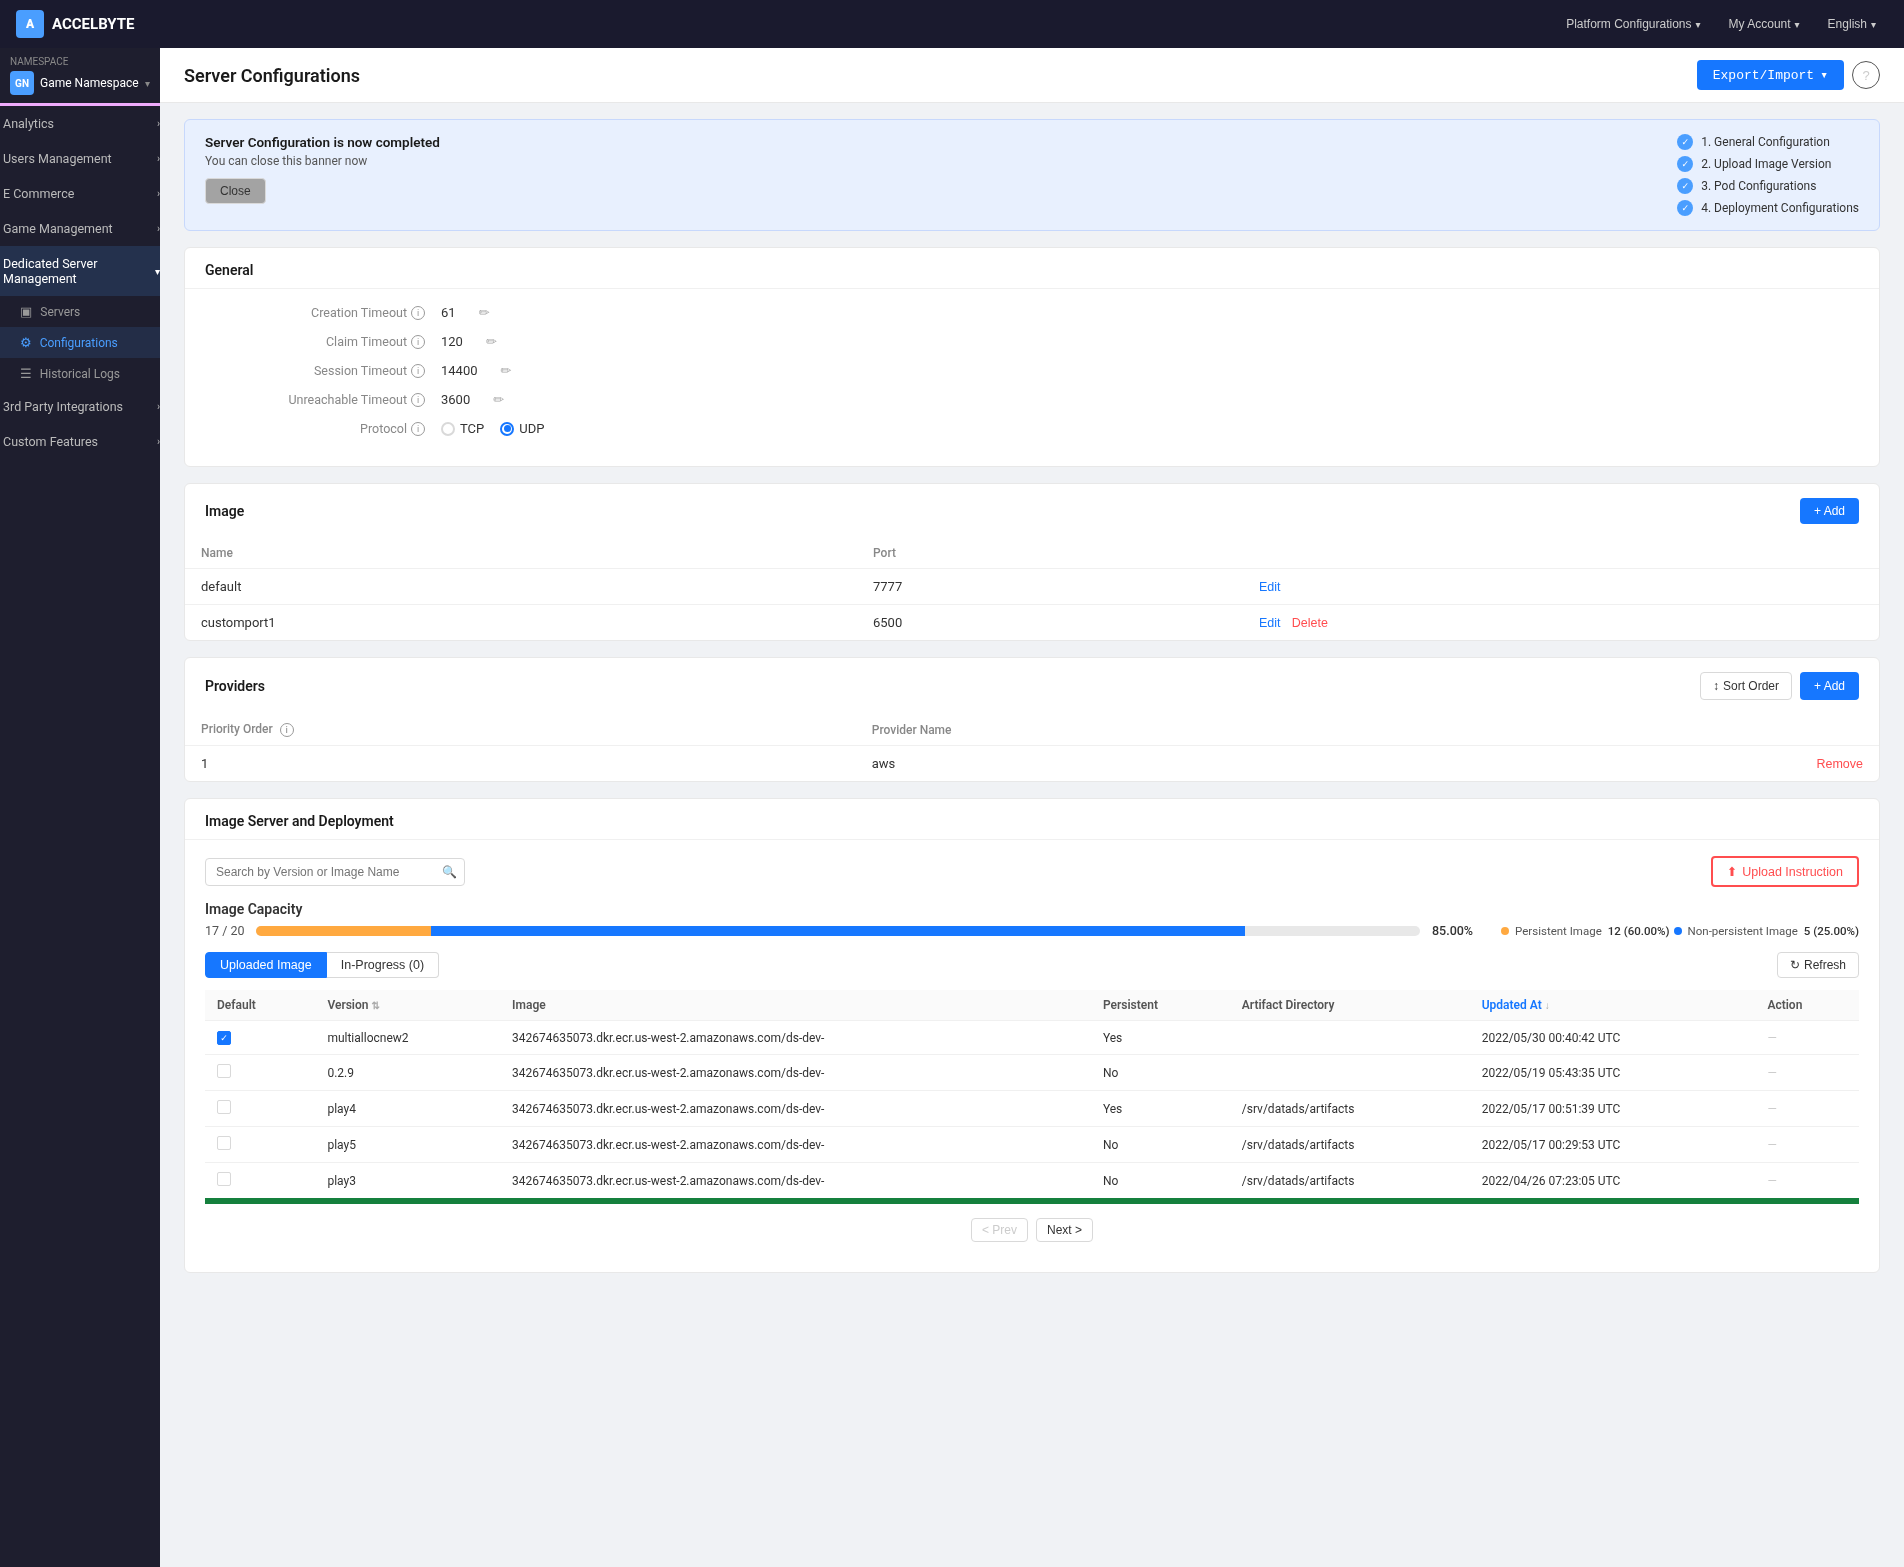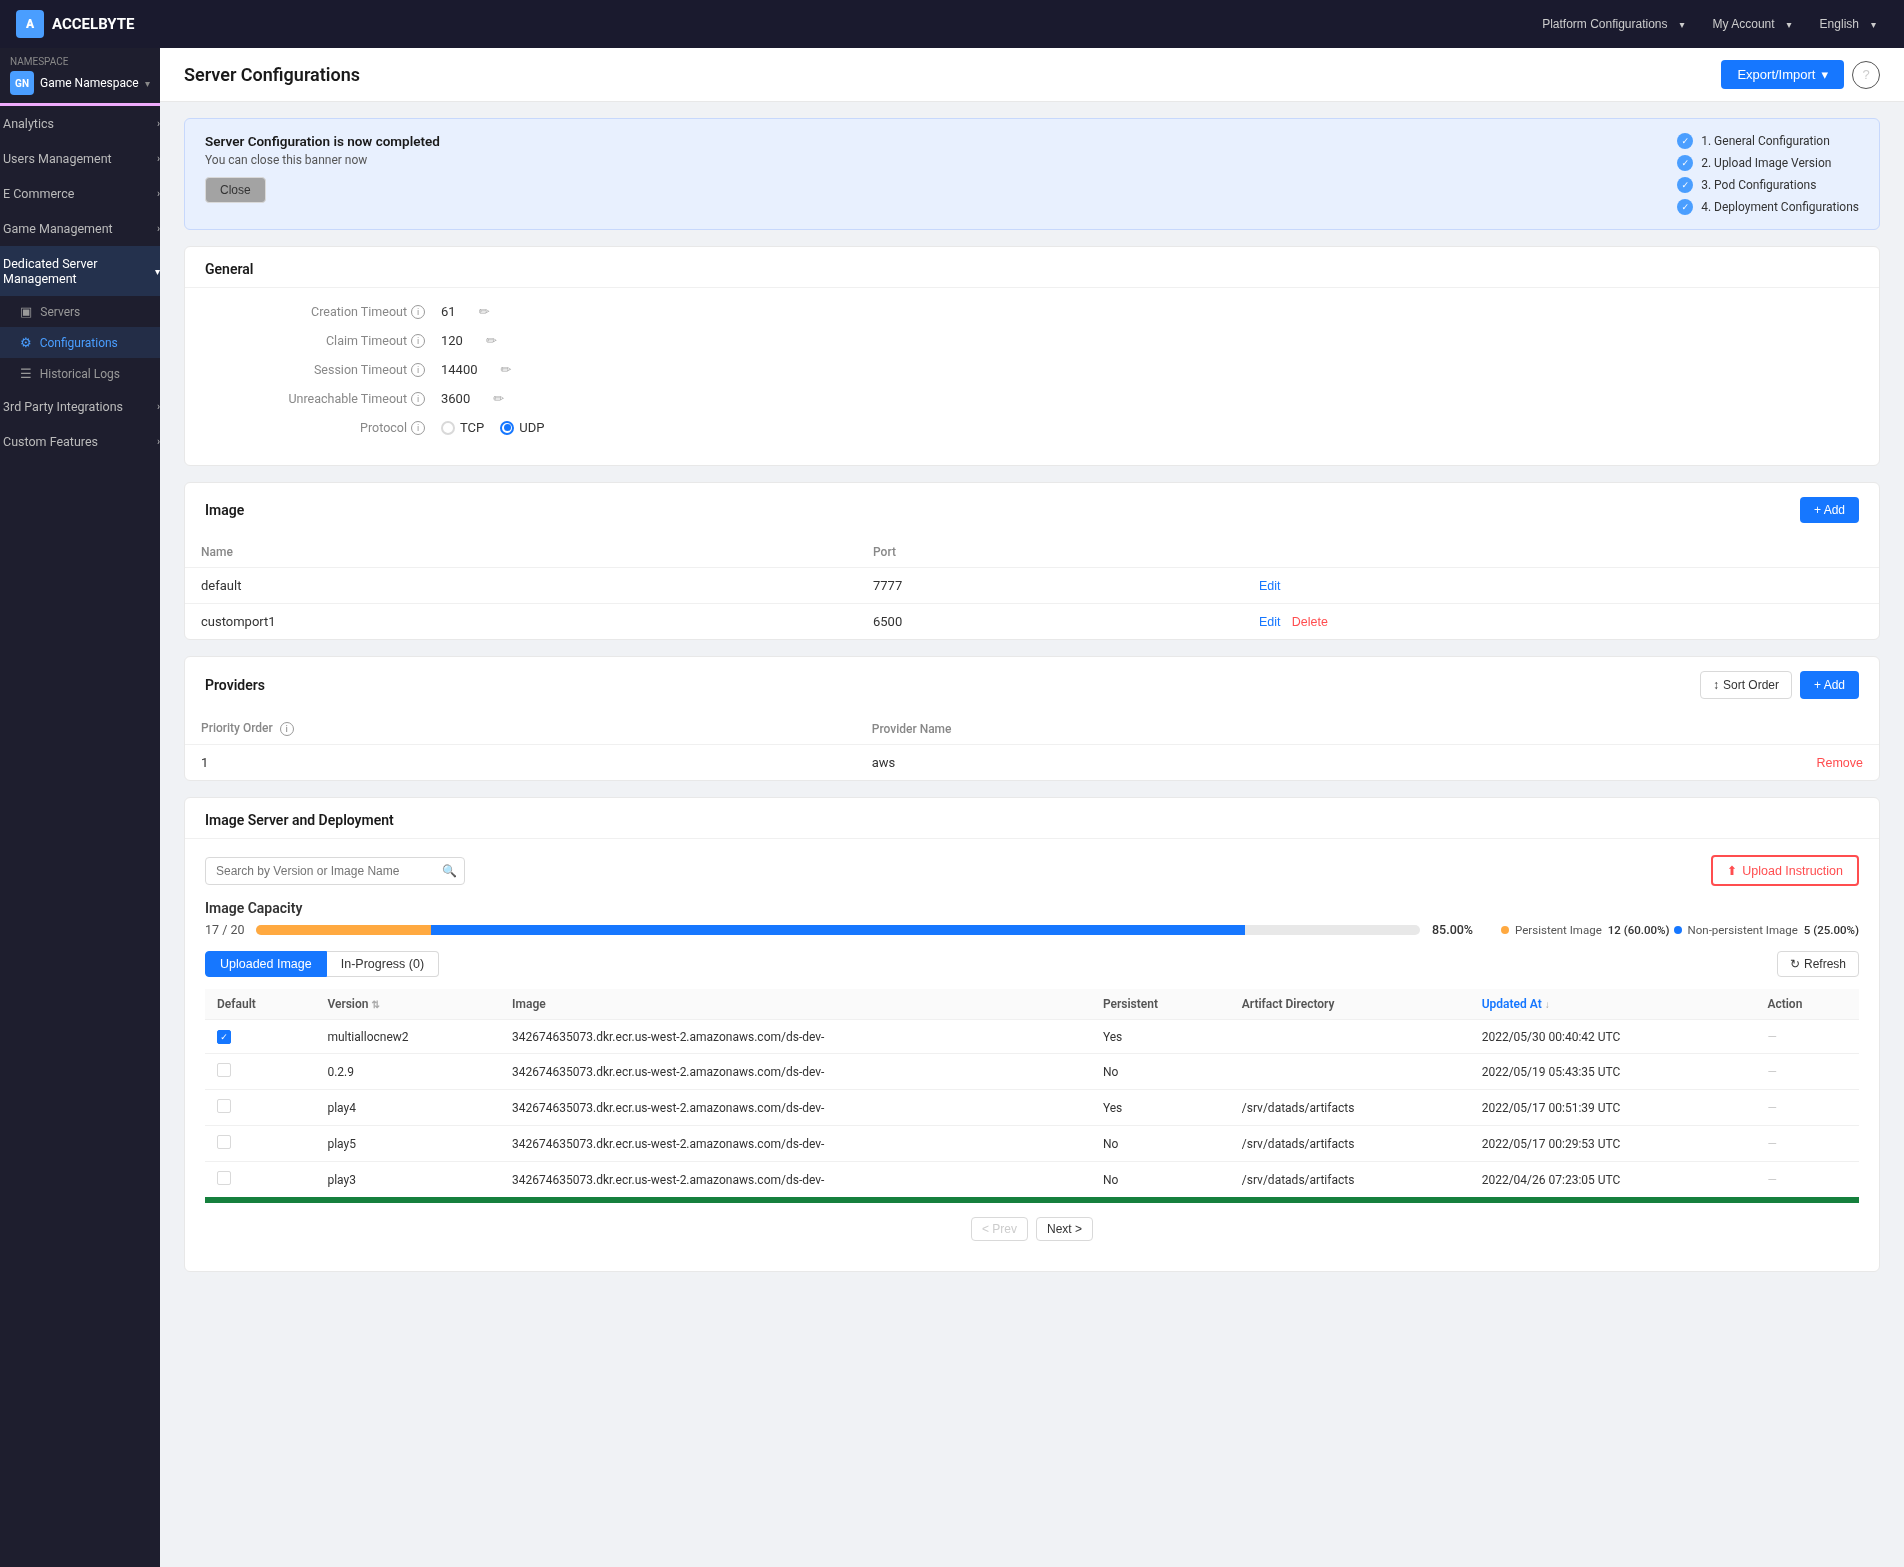--- a/index.html
+++ b/index.html
@@ -3,21 +3,21 @@
   <meta charset="utf-8">
   <style>
     * { box-sizing: border-box; margin: 0; padding: 0; }
     body { font-family: -apple-system, BlinkMacSystemFont, 'Segoe UI', Roboto, sans-serif; font-size: 13px; background: #f5f5f5; color: #333; display: flex; flex-direction: column; height: 100vh; overflow: hidden; }
 
     
     .top-nav { background: #1a1a2e; color: #fff; display: flex; align-items: center; height: 48px; padding: 0 16px; flex-shrink: 0; z-index: 100; }
     .top-nav .logo { display: flex; align-items: center; gap: 8px; font-weight: 700; font-size: 15px; color: #fff; margin-right: auto; }
     .top-nav .logo-icon { width: 28px; height: 28px; background: #4a9eff; border-radius: 4px; display: flex; align-items: center; justify-content: center; font-size: 12px; font-weight: 900; color: #fff; }
     .top-nav-right { display: flex; align-items: center; gap: 4px; }
-    .top-nav-btn { background: transparent; border: none; color: #ccc; cursor: pointer; padding: 6px 12px; border-radius: 4px; font-size: 12px; display: flex; align-items: center; gap: 12px; }
+    .top-nav-btn { background: transparent; border: none; color: #ccc; cursor: pointer; padding: 6px 12px; border-radius: 4px; font-size: 12px; display: flex; align-items: center; gap: 4px; }
     .chevron-down { font-size: 10px; }
     .help-btn { width: 28px; height: 28px; border-radius: 50%; border: 1px solid #555; background: transparent; color: #ccc; cursor: pointer; display: flex; align-items: center; justify-content: center; font-size: 13px; }
 
     
     .layout { display: flex; flex: 1; overflow: hidden; }
 
     
     .sidebar { width: 160px; background: #1e1e2e; color: #ccc; display: flex; flex-direction: column; flex-shrink: 0; overflow-y: auto; }
     .namespace-section { padding: 8px 10px; border-bottom: 3px solid #f0abfc; }
     .namespace-label { font-size: 10px; color: #888; text-transform: uppercase; margin-bottom: 4px; }
@@ -31,21 +31,21 @@
     .nav-item .chevron { font-size: 10px; }
 
     .nav-sub-item { display: flex; align-items: center; gap: 8px; padding: 8px 12px 8px 20px; cursor: pointer; color: #999; font-size: 12px; }
     .nav-sub-item.active { color: #4a9eff; background: rgba(74,158,255,0.12); }
     .nav-sub-icon { font-size: 13px; }
 
     
     .main { flex: 1; overflow-y: auto; background: #f0f2f5; padding: 0; }
     .main-header { background: #fff; padding: 12px 24px; display: flex; align-items: center; justify-content: space-between; border-bottom: 1px solid #e8e8e8; }
     .main-title { font-size: 18px; font-weight: 600; color: #1a1a1a; }
-    .export-btn { background: #1677ff; color: #fff; border: none; padding: 7px 16px; border-radius: 4px; cursor: pointer; font-size: 13px; display: flex; align-items: center; gap: 6px; }
+    .export-btn { background: #1677ff; color: #fff; border: none; padding: 7px 16px; border-radius: 4px; cursor: pointer; font-size: 13px; display: flex; align-items: center; gap: 6px; font-family: Liberation Mono, monospace; }
 
     .content-area { padding: 16px 24px; }
 
     
     .banner { background: #e8f0fe; border: 1px solid #c7d8fc; border-radius: 6px; padding: 14px 20px; margin-bottom: 16px; display: flex; align-items: flex-start; justify-content: space-between; }
     .banner-left { }
     .banner-title { font-weight: 600; font-size: 13.5px; color: #1a1a1a; margin-bottom: 4px; }
     .banner-subtitle { font-size: 12px; color: #555; margin-bottom: 10px; }
     .banner-close-btn { background: #a3a3a3; border: 1px solid #d9d9d9; border-radius: 4px; padding: 5px 14px; cursor: pointer; font-size: 12px; color: #333; }
     .banner-right { display: flex; flex-direction: column; gap: 6px; align-items: flex-start; }

